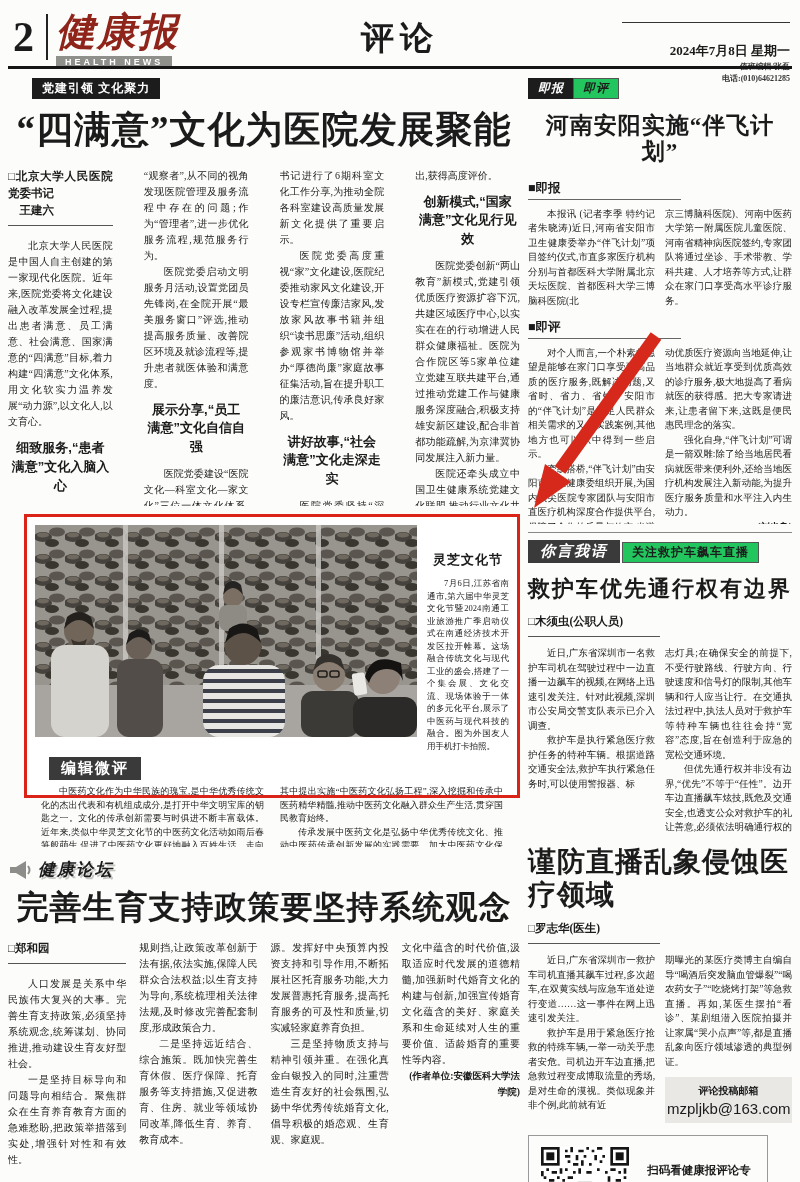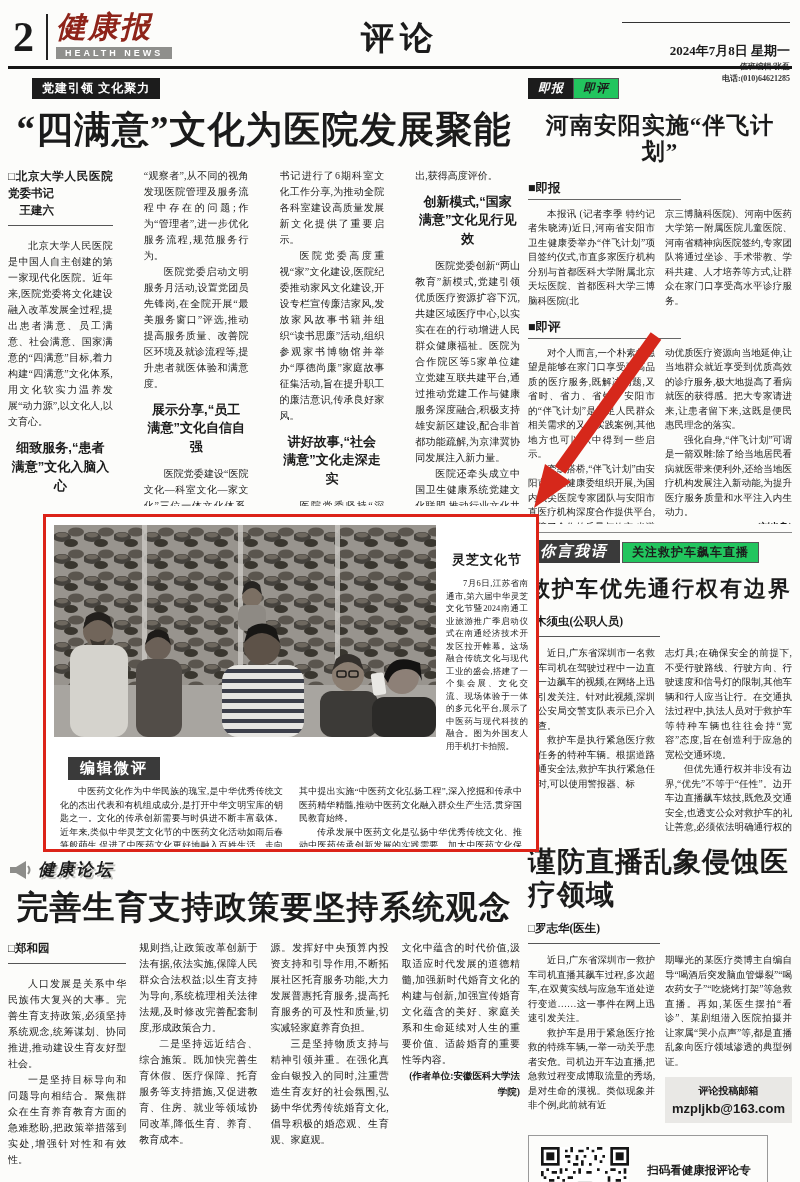--- a/index.html
+++ b/index.html
@@ -2,21 +2,21 @@
 <html><head>
 <meta charset="utf-8">
 <style>
   html,body{margin:0;padding:0;background:#e8e8e8;}
   .page{position:relative;width:800px;height:1182px;margin:0 auto;background:#fcfcfa;
         font-family:"Liberation Serif",serif;color:#1b1b1b;overflow:hidden;}
   .abs{position:absolute;}
   
   .pageno{font-size:42px;font-weight:bold;line-height:1;}
   .hdr-div{width:2px;background:#222;}
-  .masthead{font-size:30px;font-weight:bold;font-style:italic;color:#8e241a;line-height:1;letter-spacing:2px;}
+  .masthead{font-size:39px;font-weight:bold;font-style:italic;color:#8e241a;line-height:1;letter-spacing:2px;}
   .masthead-en{display:inline-block;background:#8f8f8c;color:#fff;font-family:"Liberation Sans",sans-serif;
         font-size:9px;font-weight:bold;letter-spacing:3px;padding:1px 9px;margin-top:4px;}
   .section-title{font-size:33px;font-weight:bold;letter-spacing:6px;}
   .dateblock{text-align:right;border-top:1.5px solid #333;padding-top:19px;}
   .dateblock .d1{font-size:13px;font-weight:bold;}
   .dateblock .d2{font-size:8px;font-weight:bold;color:#333;margin-top:1px;}
   .mainrule{height:3px;background:#151515;}
   
   .tag-black{display:inline-block;background:#1c1c1c;color:#fff;font-family:"Liberation Sans",sans-serif;
         font-size:12px;font-weight:bold;padding:2px 10px;letter-spacing:1px;}
@@ -48,21 +48,21 @@
   .captitle{font-size:13px;font-weight:bold;text-align:center;margin:26px 0 8px;letter-spacing:1px;}
   .captext{font-size:8.5px;line-height:12.5px;text-align:justify;text-indent:2em;}
   .notetext{font-size:9px;line-height:13.5px;}
   .notetext p{margin:0;text-indent:2em;}
   
   .forum-label{font-size:17px;font-weight:bold;font-style:italic;letter-spacing:2px;
         text-shadow:2px 2px 0 #c4c4c0;}
   
   .emailbox{background:#e9e8e5;text-align:center;padding:7px 2px;}
   .emailbox .e1{font-size:10px;font-weight:bold;}
-  .emailbox .e2{font-family:"Liberation Sans",sans-serif;font-size:13px;font-weight:bold;margin-top:3px;}
+  .emailbox .e2{font-family:"Liberation Sans",sans-serif;font-size:15px;font-weight:normal;margin-top:3px;}
   .qrbox{border:1.5px solid #999;display:flex;align-items:center;gap:14px;padding:9px 12px;box-sizing:border-box;}
   .qrtext{font-size:11.5px;font-weight:bold;text-align:center;line-height:1.8;flex:1;}
 </style>
 </head>
 <body>
 
 <div class="page">
 
   <div class="abs pageno" style="left:13px;top:16px;">2</div>
   <div class="abs hdr-div" style="left:46px;top:14px;height:46px;"></div>
@@ -197,21 +197,21 @@
         <circle cx="16.5" cy="16.5" r="5.2" fill="#fff"></circle>
         <rect x="13" y="13" width="7" height="7" rx="1.2" fill="#8a8a88"></rect>
       </svg>
       <div class="qrtext">
         <div>扫码看健康报评论专栏</div>
         <div>《健时评》集锦</div>
       </div>
     </div>
   </div>
 
-  <div class="abs redbox" style="left:24px;top:514px;width:496px;height:338px;z-index:2;margin-left:19px;">
+  <div class="abs redbox" style="left:24px;top:514px;width:496px;height:284px;z-index:2;">
     <div class="photo-row">
       <svg class="photo" viewBox="0 0 382 212" preserveAspectRatio="none">
         <defs>
           <pattern id="shroom" width="30" height="22" patternUnits="userSpaceOnUse">
             <rect width="30" height="22" fill="#98948e"></rect>
             <ellipse cx="8" cy="12" rx="9" ry="5" fill="#46433e"></ellipse>
             <ellipse cx="22" cy="7" rx="8" ry="4.5" fill="#5a554e"></ellipse>
             <ellipse cx="17" cy="18" rx="7" ry="4" fill="#39362f"></ellipse>
             <ellipse cx="8" cy="10" rx="6" ry="2.5" fill="#6e685f"></ellipse>
           </pattern>

